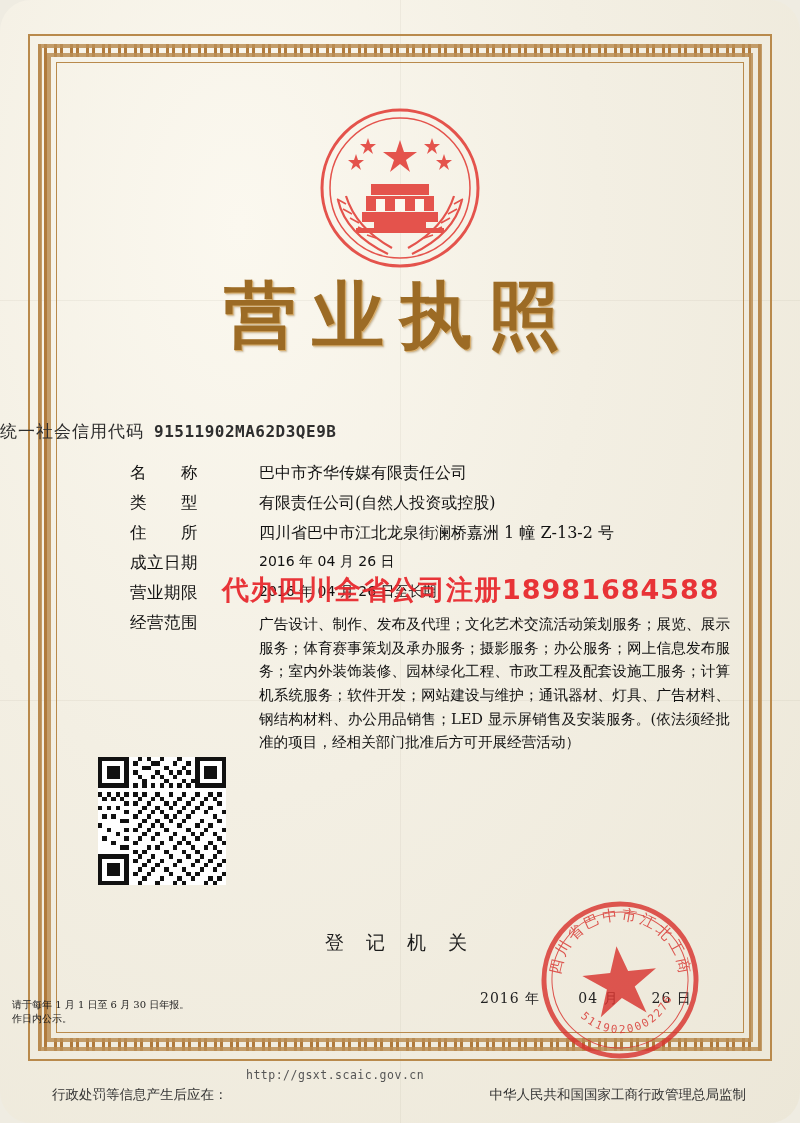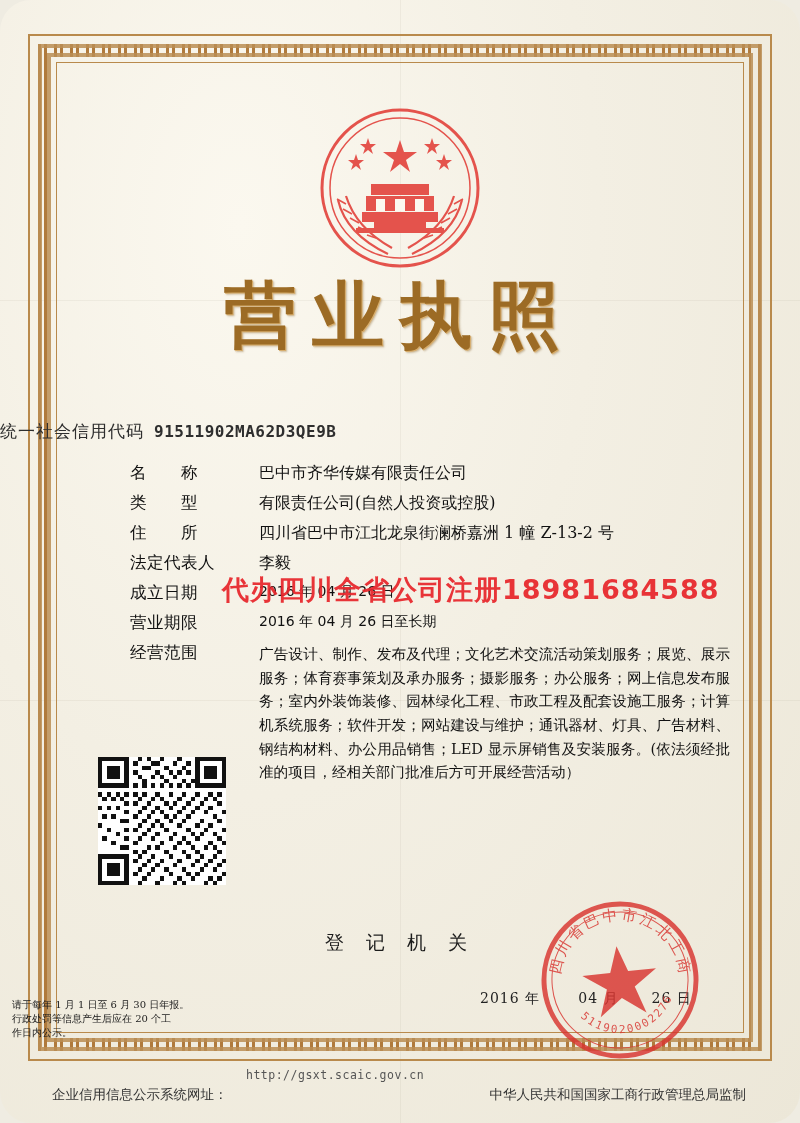--- a/index.html
+++ b/index.html
@@ -232,26 +232,20 @@
       <div class="val">有限责任公司(自然人投资或控股)</div>
     </div>
 
     <div class="row">
       <div class="lbl">
           <span>住　　所</span>
         </div>
       <div class="val">四川省巴中市江北龙泉街澜桥嘉洲 1 幢 Z-13-2 号</div>
     </div>
 
-    <div class="row">
-      <div class="lbl">
-          <span>法定代表人</span>
-        </div>
-      <div class="val">李毅</div>
-    </div>
 
 
     <div class="row small">
       <div class="lbl">
           <span>成立日期</span>
         </div>
       <div class="val mono">2016 年 04 月 26 日</div>
     </div>
 
     <div class="row small">
@@ -519,21 +513,20 @@
         <path id="sealarc2" d="M 30 96 A 56 56 0 0 0 138 96" fill="none"></path>
         <text font-size="11" fill="#d8342f" font-family="'DejaVu Sans Mono',monospace" letter-spacing="2">
           <textPath href="#sealarc2" startOffset="16%">5119020002276</textPath>
         </text>
       </g>
     </svg>
   </div>
 
   <div id="notes">
     <div>请于每年 1 月 1 日至 6 月 30 日年报。</div>
-    <div>行政处罚等信息产生后应在 20 个工</div>
     <div>作日内公示。</div>
   </div>
 
   <div id="url">http://gsxt.scaic.gov.cn</div>
-  <div id="bottomleft">企业信用信息公示系统网址：</div>
+  <div id="bottomleft">行政处罚等信息产生后应在：</div>
   <div id="bottomright">中华人民共和国国家工商行政管理总局监制</div>
 
 </div>
 
 </body></html>

